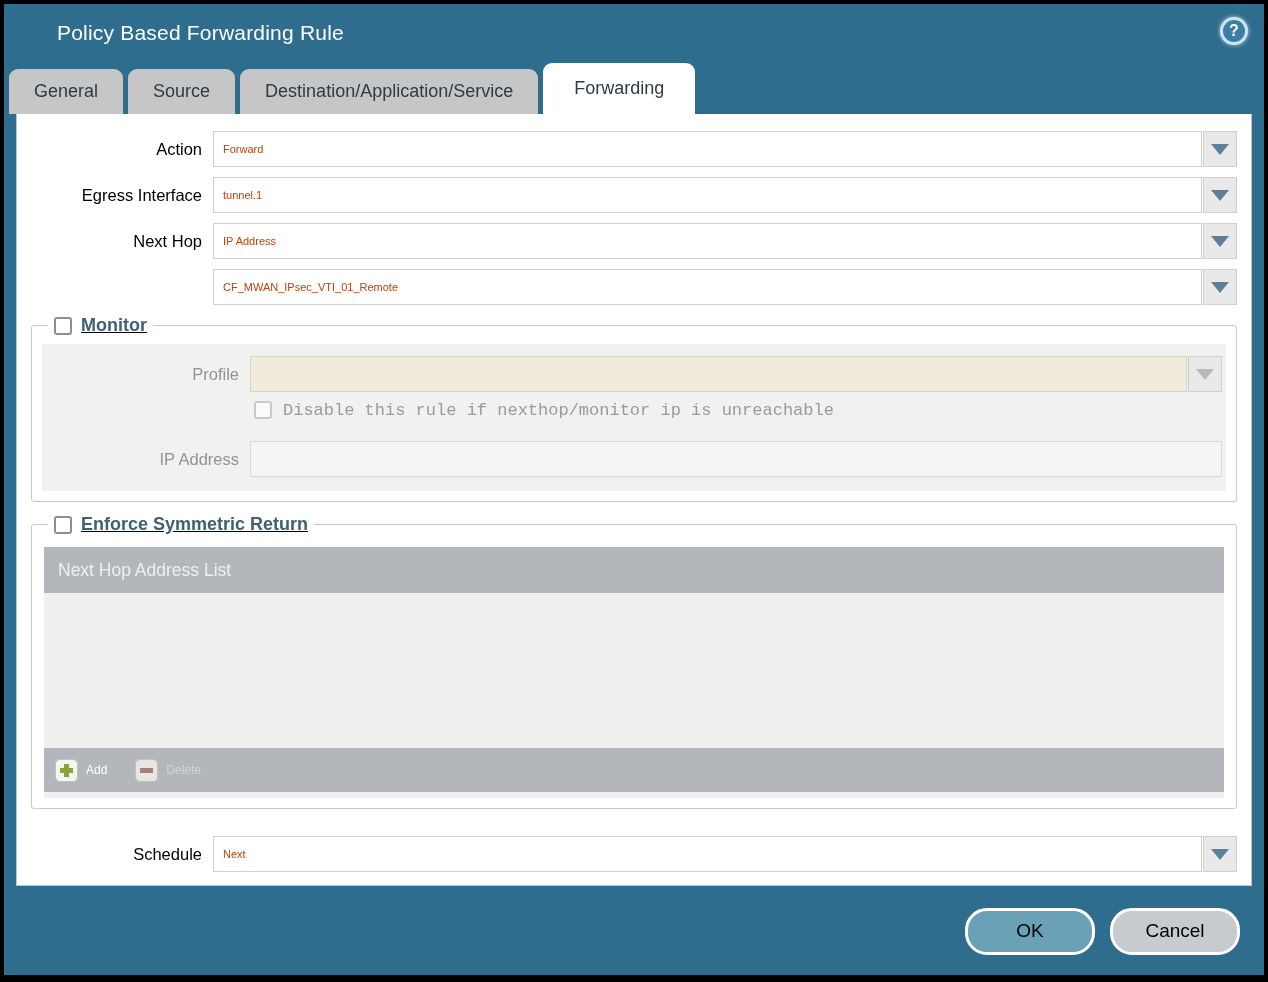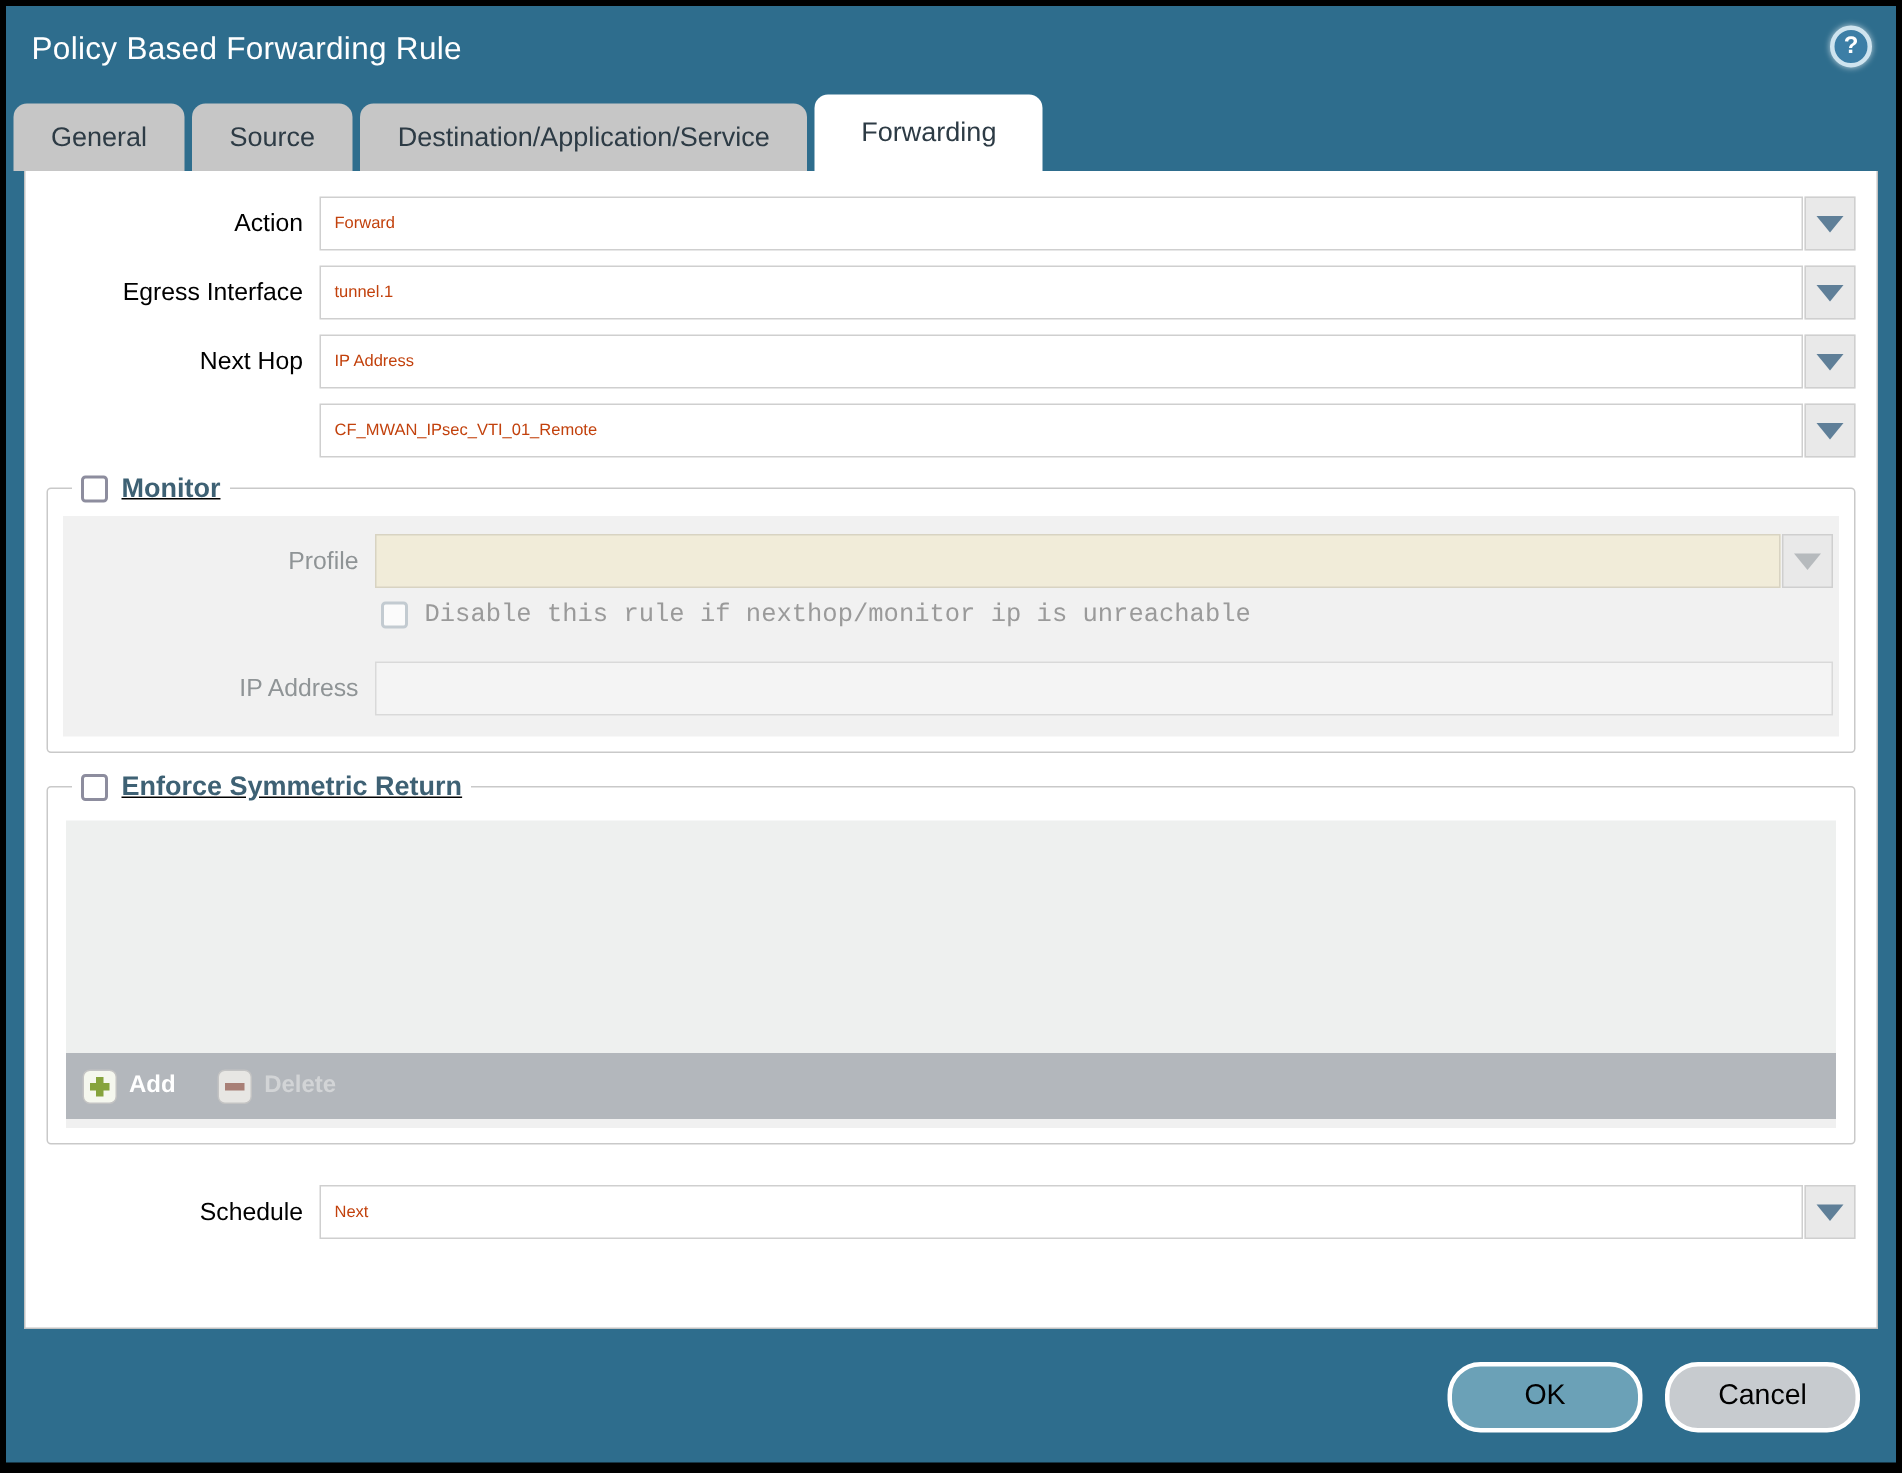--- a/index.html
+++ b/index.html
@@ -15,21 +15,21 @@
     overflow:hidden;
   }
 
   
   .titlebar {
     height:58px;
     display:flex; align-items:center;
     padding-left:17px;
     position:relative;
   }
-  .titlebar-title { color:#ffffff; font-size:21px; font-weight:400; letter-spacing:0.2px; }
+  .titlebar-title { color:#ffffff; font-size:21px; font-weight:400; letter-spacing:0.2px;margin-left:36px; }
   .help-icon {
     position:absolute; right:16px; top:13px;
     width:28px; height:28px; border-radius:50%;
     background:#3c7ea6;
     border:3px solid #cfe4ef;
     box-shadow:0 0 4px rgba(255,255,255,0.7);
     color:#ffffff; font-size:16px; font-weight:bold;
     display:flex; align-items:center; justify-content:center;
     cursor:pointer;
   }
@@ -175,21 +175,21 @@
     border:1px solid #c3c3c3;
     background:#f5f7ee;
     display:flex; align-items:center; justify-content:center;
     position:relative;
   }
   .plus-h, .plus-v { position:absolute; background:#86a33c; }
   .plus-h { width:13px; height:5px; }
   .plus-v { width:5px; height:13px; }
   .minus-icon-box { background:#e7e6e3; }
   .minus-h { position:absolute; width:13px; height:5px; background:#a87f76; }
-  .tbl-btn-label { font-size:16px; color:#ffffff;font-weight:bold; }
+  .tbl-btn-label { font-size:12px; color:#ffffff; }
   .tbl-btn.disabled .tbl-btn-label { color:#d2d4d6; }
   .nh-substrip { height:6px; background:#f0f0f0; margin:0 2px; }
 
   .schedule-gap { height:15px; }
 
   
   .footer {
     height:90px;
     display:flex; align-items:center; justify-content:flex-end;
     gap:15px;
@@ -294,20 +294,21 @@
         </div>
       </div>
     </fieldset>
 
     <fieldset>
       <legend>
         <div class="checkbox"></div>
         <div class="legend-text">Enforce Symmetric Return</div>
       </legend>
       <div class="nh-table">
+        <div class="nh-header">Next Hop Address List</div>
         <div class="nh-body"></div>
         <div class="nh-footer">
           <div class="tbl-btn">
             <div class="tbl-btn-icon">
               <div class="plus-h"></div>
                 <div class="plus-v"></div>
             </div>
             <div class="tbl-btn-label">Add</div>
           </div>
           <div class="tbl-btn disabled">

